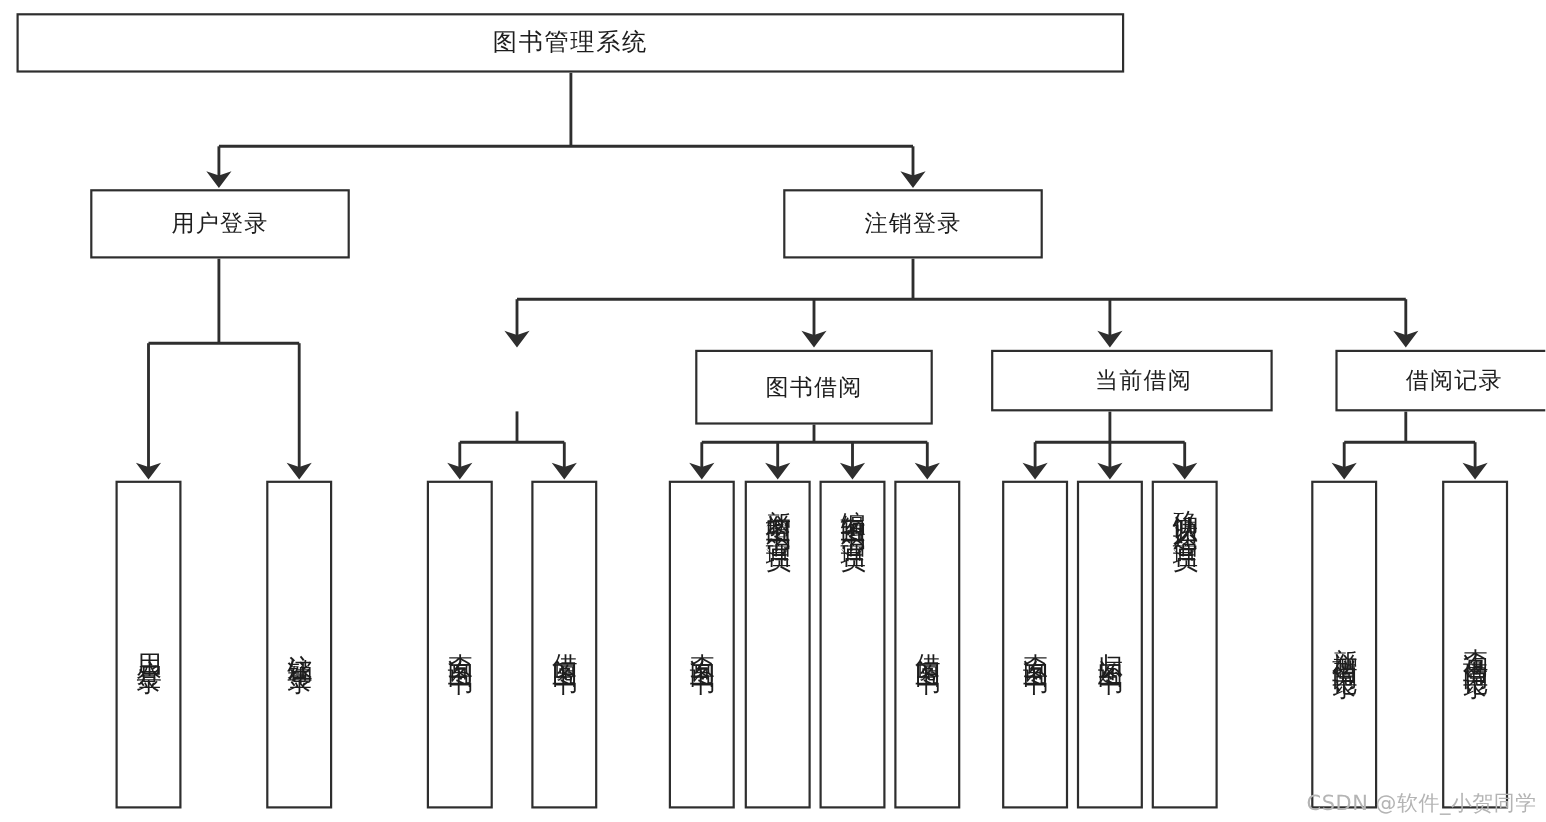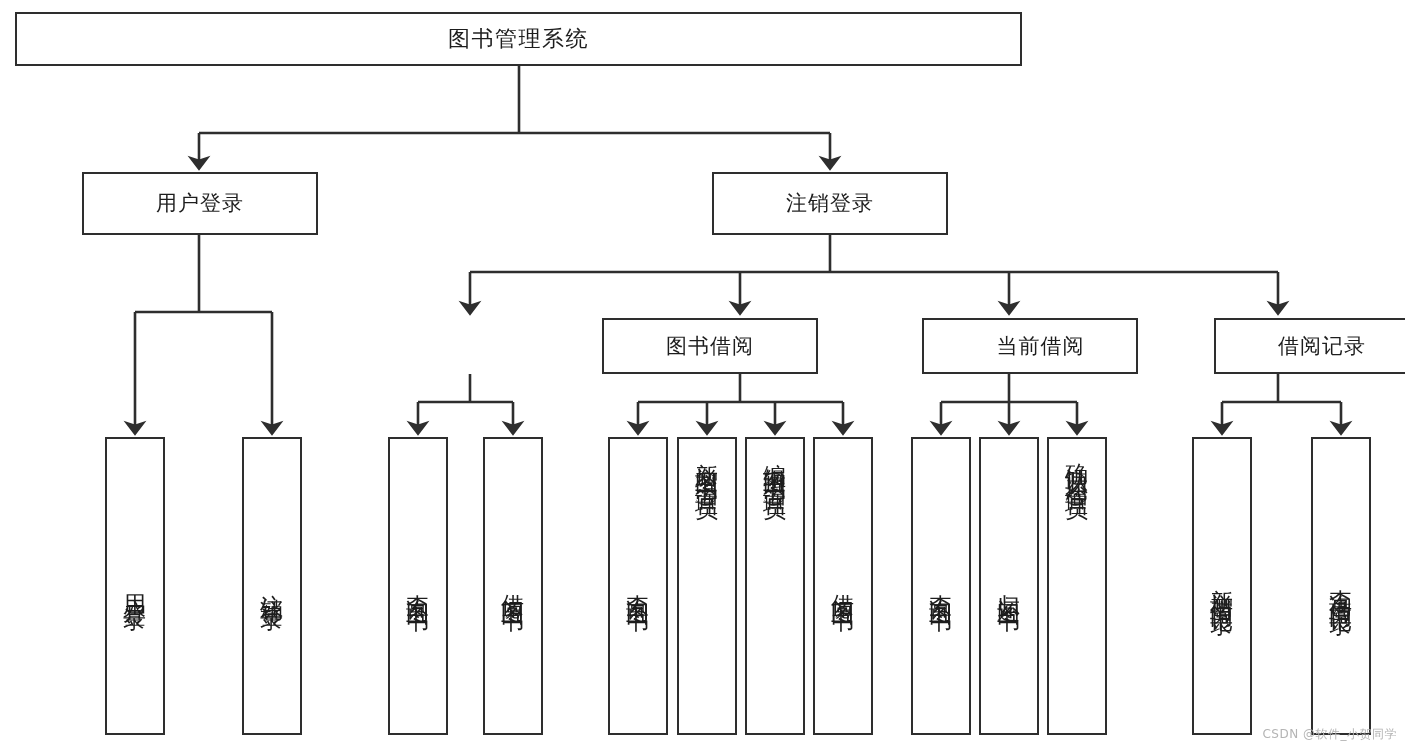--- a/index.html
+++ b/index.html
@@ -58,21 +58,21 @@
     white-space:nowrap;
   }
   .node.vert.mid{
     align-items:center;
     padding-top:0;
   }
   #watermark{
     position:absolute;
     right:8px;
     bottom:4px;
-    font-size:12px;
+    font-size:19px;
     color:#b4b4b4;
     letter-spacing:0.5px;
     white-space:nowrap;
     font-family:"DejaVu Sans","Liberation Sans",sans-serif;
   }
 </style>
 </head>
 <body>
 
 <div id="canvas">
@@ -134,25 +134,25 @@
 
   <div class="node horiz" style="left:82px;top:172px;width:236px;height:63px;">
     <span class="label">用户登录</span>
   </div>
 
   <div class="node horiz" style="left:712px;top:172px;width:236px;height:63px;">
     <span class="label">注销登录</span>
   </div>
 
 
-  <div class="node horiz" style="left:602px;top:318px;width:216px;height:56px;">
+  <div class="node horiz" style="left:632px;top:318px;width:216px;height:68px;">
     <span class="label">图书借阅</span>
   </div>
 
-  <div class="node horiz" style="left:922px;top:318px;width:216px;height:56px;padding-left:21px;">
+  <div class="node horiz" style="left:901px;top:318px;width:256px;height:56px;padding-left:21px;">
     <span class="label">当前借阅</span>
   </div>
 
   <div class="node horiz" style="left:1170px;top:318px;width:216px;height:56px;margin-left:44px;">
     <span class="label">借阅记录</span>
   </div>
 
   <div class="node vert mid" style="left:105px;top:437px;width:60px;height:298px;">
     <span class="label">用户登录</span>
   </div>

